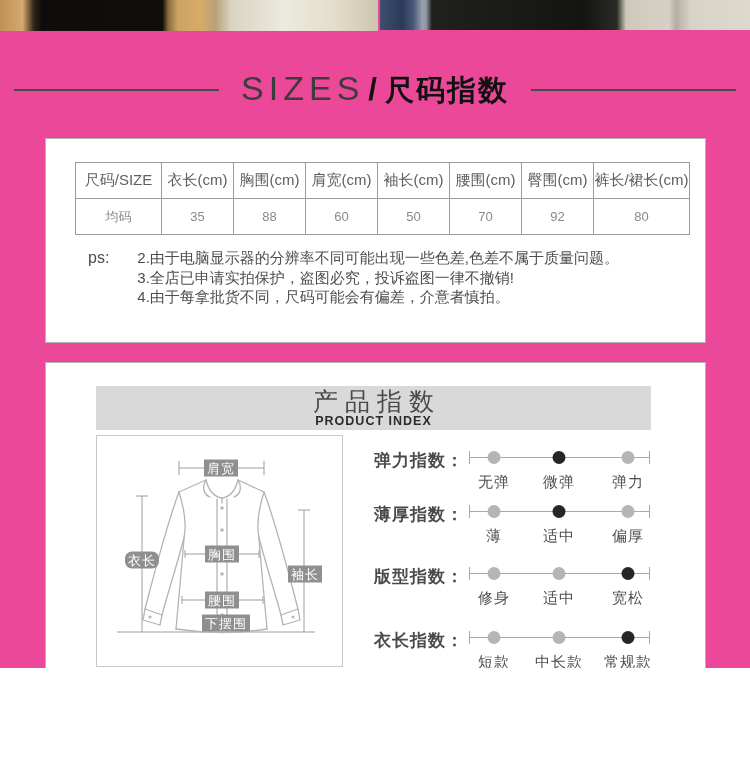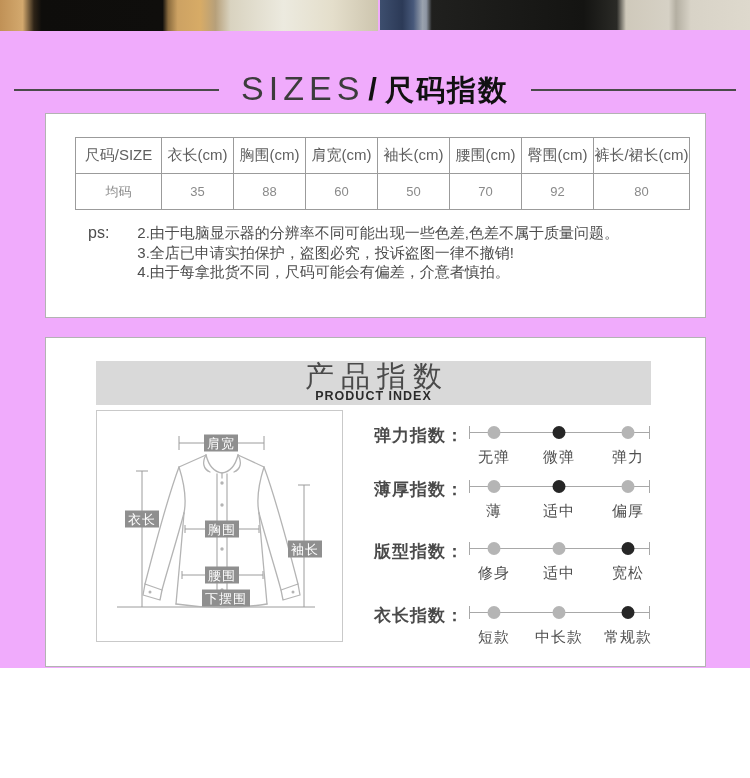--- a/index.html
+++ b/index.html
@@ -1,18 +1,18 @@
 <!DOCTYPE html>
 <html><head>
 <meta charset="utf-8">
 <style>
   * { box-sizing: border-box; margin: 0; padding: 0; }
   html,body { background:#fff; }
   body { width:750px; font-family:"Liberation Sans","DejaVu Sans",sans-serif; }
-  .page { position:relative; width:750px; height:668px; background:#f0abfc; overflow:hidden; }
+  .page { position:relative; width:750px; height:668px; background:#ec4899; overflow:hidden; }
 
   
   .photo-strip { height:31px; display:flex; }
   .photo-left { width:378px; height:31px;
     background:linear-gradient(90deg,
       #c09156 0%, #d3a96e 6%, #2e2417 9%,
       #0e0d0b 11%, #0f0e0c 43%,
       #8a6b3e 44.5%, #cda263 47%, #d7ab66 53%, #b7a07a 57%,
       #d9d3c0 61%, #eceadf 75%, #e4decb 88%, #cdc5ae 100%); }
   .photo-right { width:370px; height:30px; margin-left:2px;
@@ -27,37 +27,37 @@
   .sec-header.last { margin-top:16px; height:46px; }
   .hline { flex:1; height:2px; background:#4a4a4a; }
   .sec-title { display:flex; align-items:baseline; padding:0 22px; white-space:nowrap; }
   .en-thin { font-size:34px; font-weight:200; letter-spacing:5px; color:#3c3c3c; }
   .slash-bold { font-size:31px; font-weight:bold; color:#111; margin:0 8px 0 4px; }
   .zh-bold { font-size:29px; font-weight:bold; color:#111; letter-spacing:2px; }
   .zh-bold.with-gap { margin-left:10px; }
 
   
   .box { border:1px solid #b3b3b3; margin-left:45px; width:661px; position:relative; background:#fff; }
-  .box1 { margin-top:2px; height:205px; }
+  .box1 { margin-top:27px; height:205px; }
 
   table.size-table { border-collapse:collapse; table-layout:fixed; width:614px; margin:23px 0 0 29px; }
   .size-table th, .size-table td { border:1px solid #9b9b9b; height:36px; text-align:center;
      font-weight:normal; white-space:nowrap; overflow:hidden; }
   .size-table th { font-size:15px; color:#5f5f5f; }
   .size-table td { font-size:13px; color:#8a8a8a; }
 
   .ps-block { position:absolute; left:42px; top:109px; display:flex; }
   .ps-label { font-size:16px; color:#4d4d4d; margin-right:28px; margin-top:1px; }
   .ps-lines { font-size:15px; color:#4d4d4d; line-height:19.5px; }
 
   
   .box2 { margin-top:19px; height:330px; }
   .pi-bar { position:absolute; left:50px; top:23px; width:555px; height:44px; background:#d9d9d9;
      display:flex; flex-direction:column; align-items:center; justify-content:center; }
-  .pi-zh { font-size:29px; font-weight:200; letter-spacing:7px; color:#4a4a4a; line-height:26px; text-indent:7px; }
+  .pi-zh { font-size:25px; font-weight:200; letter-spacing:7px; color:#4a4a4a; line-height:26px; text-indent:7px; }
   .pi-en { font-size:12.5px; font-weight:bold; letter-spacing:1px; color:#2b2b2b; line-height:14px; }
 
   .shirt-box { position:absolute; left:50px; top:72px; width:247px; height:232px; border:1px solid #c9c9c9; }
   .shirt-box svg { display:block; }
   .dlabel { position:absolute; transform:translate(-50%,-50%); background:#8f8f8f; color:#fff;
      font-size:13px; line-height:15px; padding:1px 3px; white-space:nowrap; letter-spacing:1px; }
 
   .index-rows { position:absolute; left:328px; top:86px; width:320px; }
   .index-row { position:absolute; left:0; width:320px; height:48px; }
   .row-label { position:absolute; left:0; top:0; font-size:17px; color:#4a4a4a; letter-spacing:1px;font-weight:bold; }
@@ -202,21 +202,21 @@
             <circle cx="125" cy="94" r="1.7"></circle>
           <circle cx="125" cy="116" r="1.7"></circle>
             <circle cx="125" cy="138" r="1.7"></circle>
           <circle cx="125" cy="160" r="1.7"></circle>
             <circle cx="125" cy="179" r="1.7"></circle>
           <circle cx="53" cy="181" r="1.5"></circle>
             <circle cx="196" cy="181" r="1.5"></circle>
         </g>
       </svg>
       <span class="dlabel" style="left:124px; top:32px;">肩宽</span>
-      <span class="dlabel" style="left:45px; top:108px;">衣长</span>
+      <span class="dlabel" style="left:45px; top:124px;border-radius:7px;">衣长</span>
       <span class="dlabel" style="left:125px; top:118px;">胸围</span>
       <span class="dlabel" style="left:208px; top:138px;">袖长</span>
       <span class="dlabel" style="left:125px; top:164px;">腰围</span>
       <span class="dlabel" style="left:129px; top:187px;">下摆围</span>
     </div>
 
     <div class="index-rows">
 
       <div class="index-row" style="top:0;">
         <span class="row-label">弹力指数：</span>

